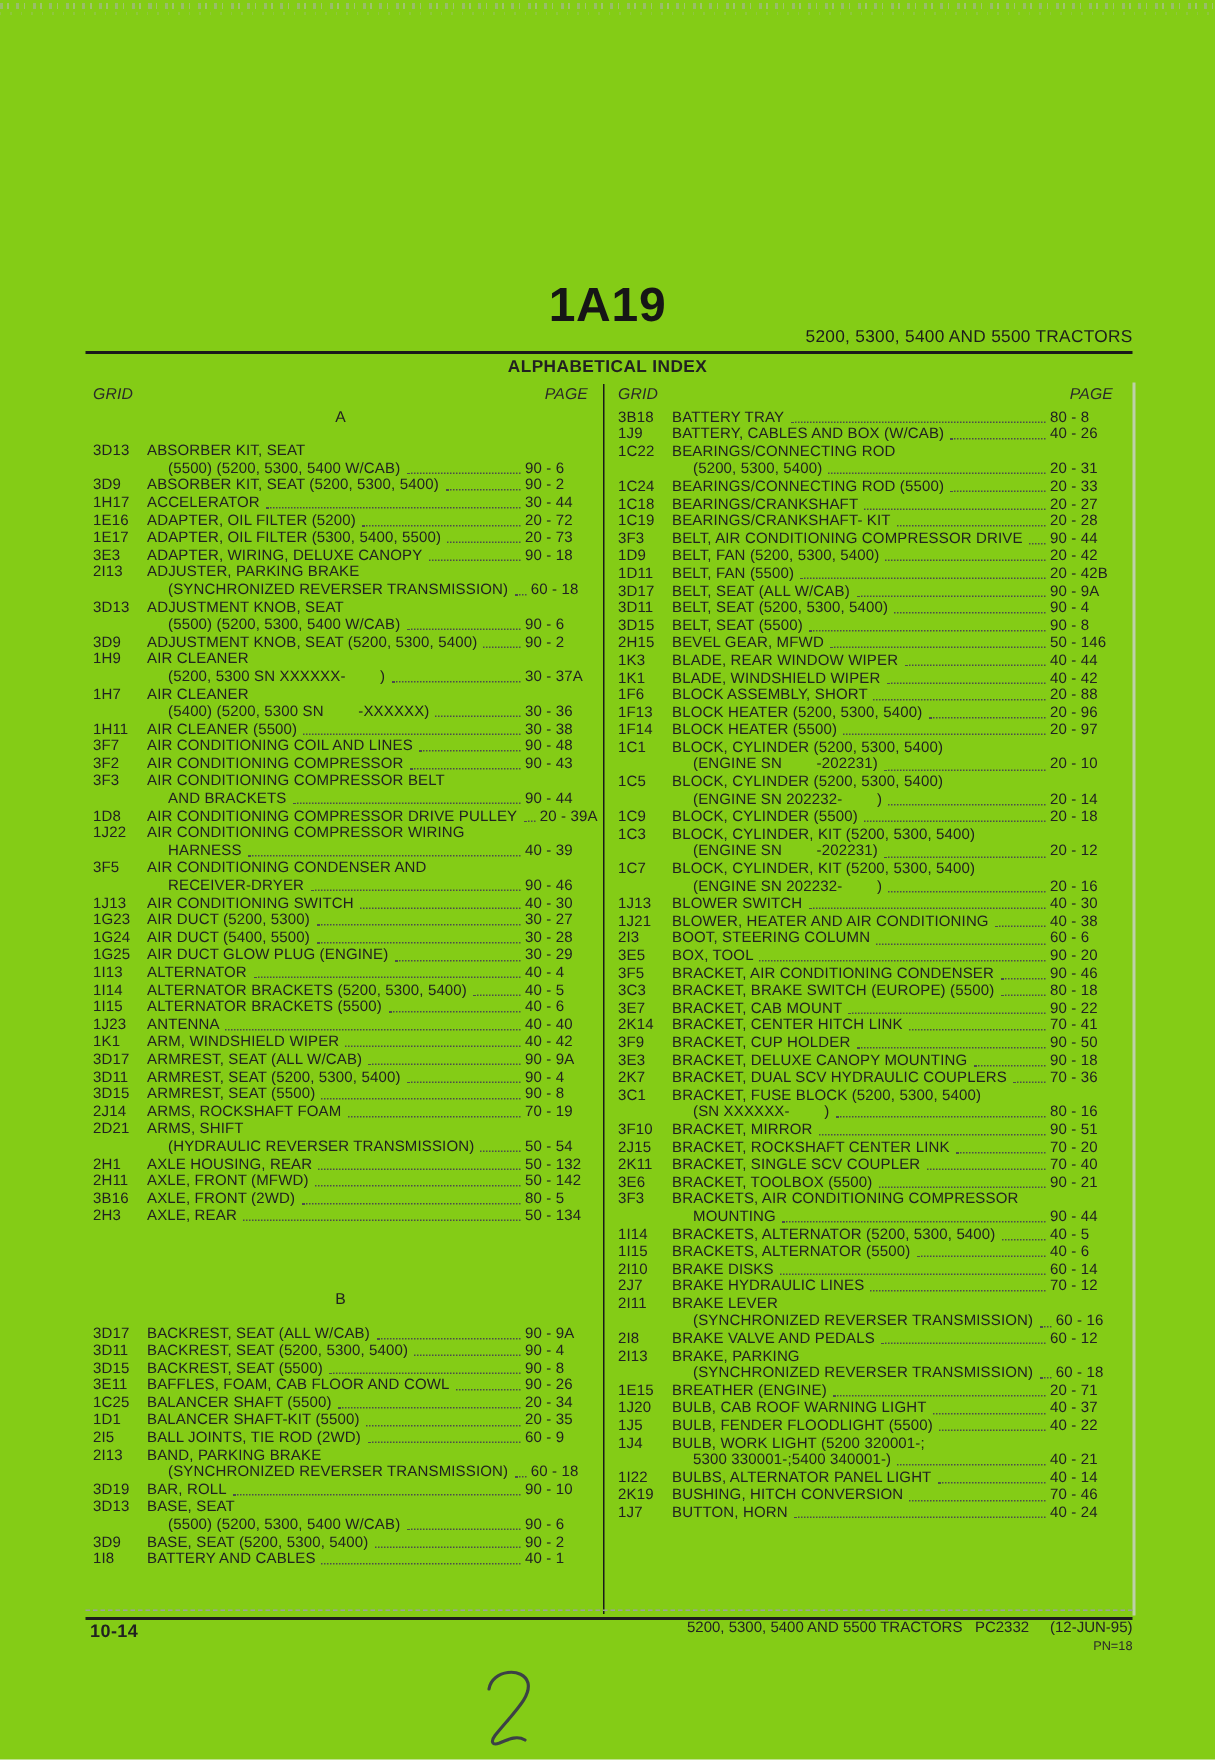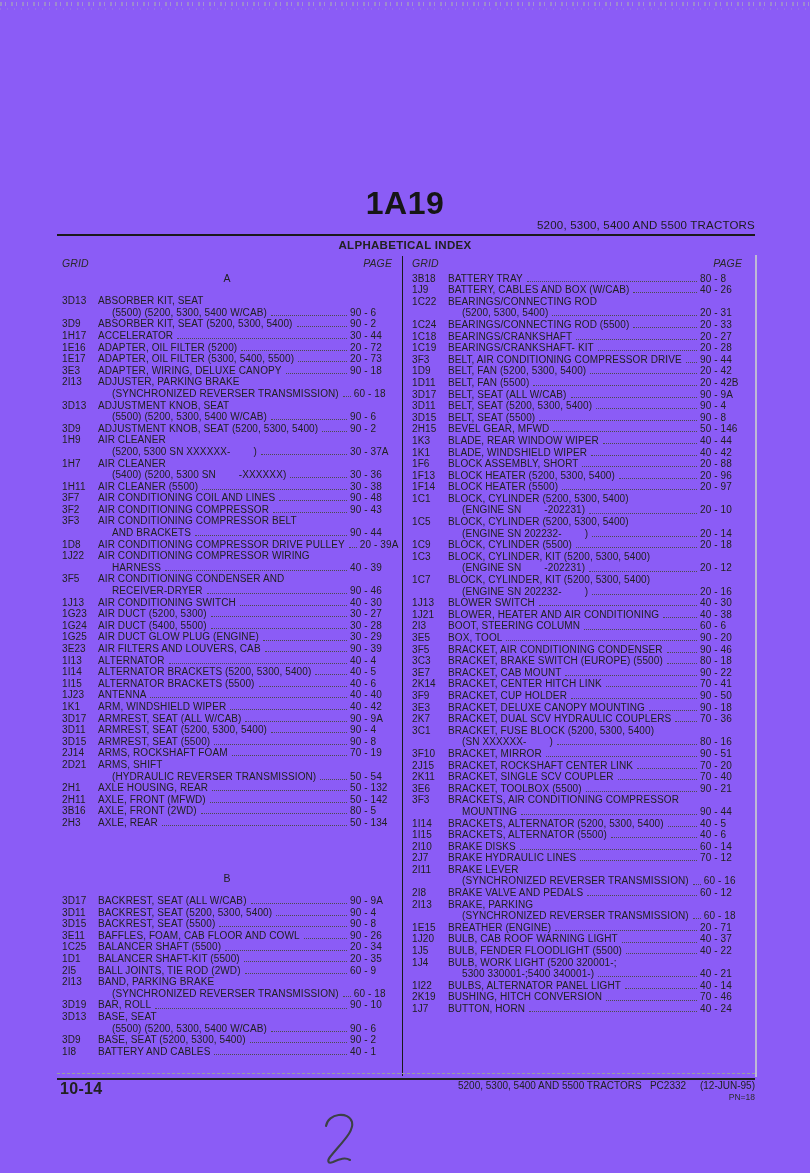--- a/index.html
+++ b/index.html
@@ -1,17 +1,17 @@
 <!DOCTYPE html>
 <html><head>
 <meta charset="utf-8">
 <style>
   html,body{margin:0;padding:0;background:#eef1ef;}
   .page{
-    position:relative;width:810px;height:1173px;background:#8b5cf6;
+    position:relative;width:810px;height:1173px;background:#84cc16;
     font-family:"Liberation Sans",sans-serif;color:#212121;overflow:hidden;
   }
   
   .scan-noise{
     position:absolute;top:2px;left:0;right:0;height:4px;opacity:.55;
     background:
       repeating-linear-gradient(90deg,#aab1ae 0 2px,transparent 2px 5px,#b7bdba 5px 6px,transparent 6px 11px);
   }
   .scan-noise2{
     position:absolute;top:8px;left:0;right:0;height:2px;opacity:.25;
@@ -38,21 +38,21 @@
   .row{display:flex;align-items:flex-end;min-height:11.6px;}
   .gcode{flex:0 0 36px;white-space:pre;}
   .desc{white-space:pre;}
   .ind{margin-left:14px;}
   .dots{flex:1 1 auto;min-width:8px;border-bottom:1.3px dotted #4c4c4c;margin:0 3px 2.5px 4px;}
   .pnum{flex:0 0 42px;white-space:pre;text-align:left;}
   .row.noleader .pnum{flex:0 0 0;}
 
   .footer-rule{position:absolute;top:1073px;left:57px;width:698px;height:4px;
     border-top:1px dashed #9aa09d;border-bottom:2.5px solid #1d1d1d;}
-  .footer-left{position:absolute;top:1080px;left:60px;font-size:16px;font-weight:bold;letter-spacing:.3px;}
+  .footer-left{position:absolute;top:1080px;left:60px;font-size:12px;font-weight:bold;letter-spacing:.3px;}
   .footer-right{position:absolute;top:1080px;right:55px;text-align:right;font-size:10px;}
   .footer-right .pn{display:block;font-size:8.5px;margin-top:1px;color:#2b2b2b;}
   .fr-line{white-space:pre;}
 
   .handwritten{position:absolute;top:1110px;left:318px;width:46px;height:58px;}
 </style>
 </head>
 <body>
 
 <div class="page">
@@ -237,26 +237,20 @@
         <span class="gcode">1G24</span>
         <span class="desc">AIR DUCT (5400, 5500)</span>
         <span class="dots"></span>
         <span class="pnum">30 - 28</span>
       </div>
       <div class="row">
         <span class="gcode">1G25</span>
         <span class="desc">AIR DUCT GLOW PLUG (ENGINE)</span>
         <span class="dots"></span>
         <span class="pnum">30 - 29</span>
-      </div>
-      <div class="row">
-        <span class="gcode">3E23</span>
-        <span class="desc">AIR FILTERS AND LOUVERS, CAB</span>
-        <span class="dots"></span>
-        <span class="pnum">90 - 39</span>
       </div>
       <div class="row">
         <span class="gcode">1I13</span>
         <span class="desc">ALTERNATOR</span>
         <span class="dots"></span>
         <span class="pnum">40 - 4</span>
       </div>
       <div class="row">
         <span class="gcode">1I14</span>
         <span class="desc">ALTERNATOR BRACKETS (5200, 5300, 5400)</span>

